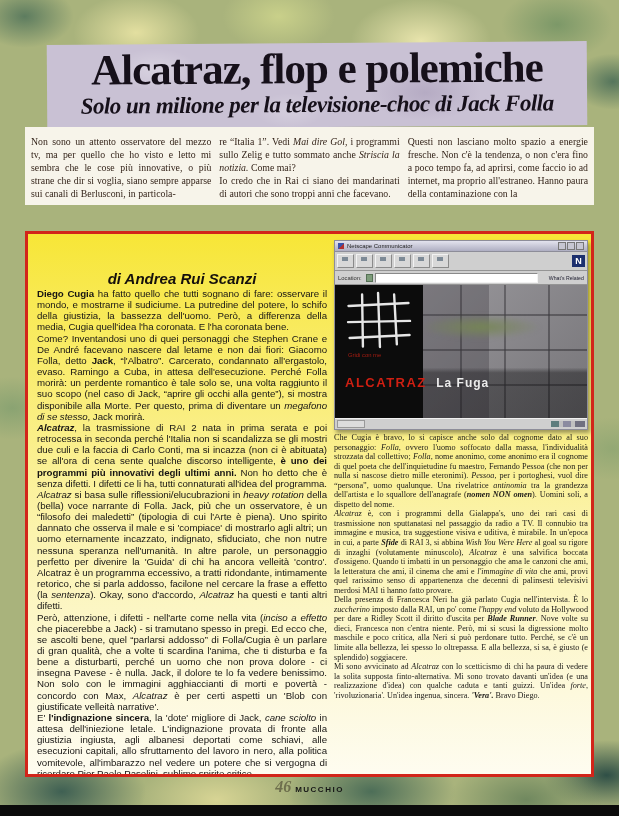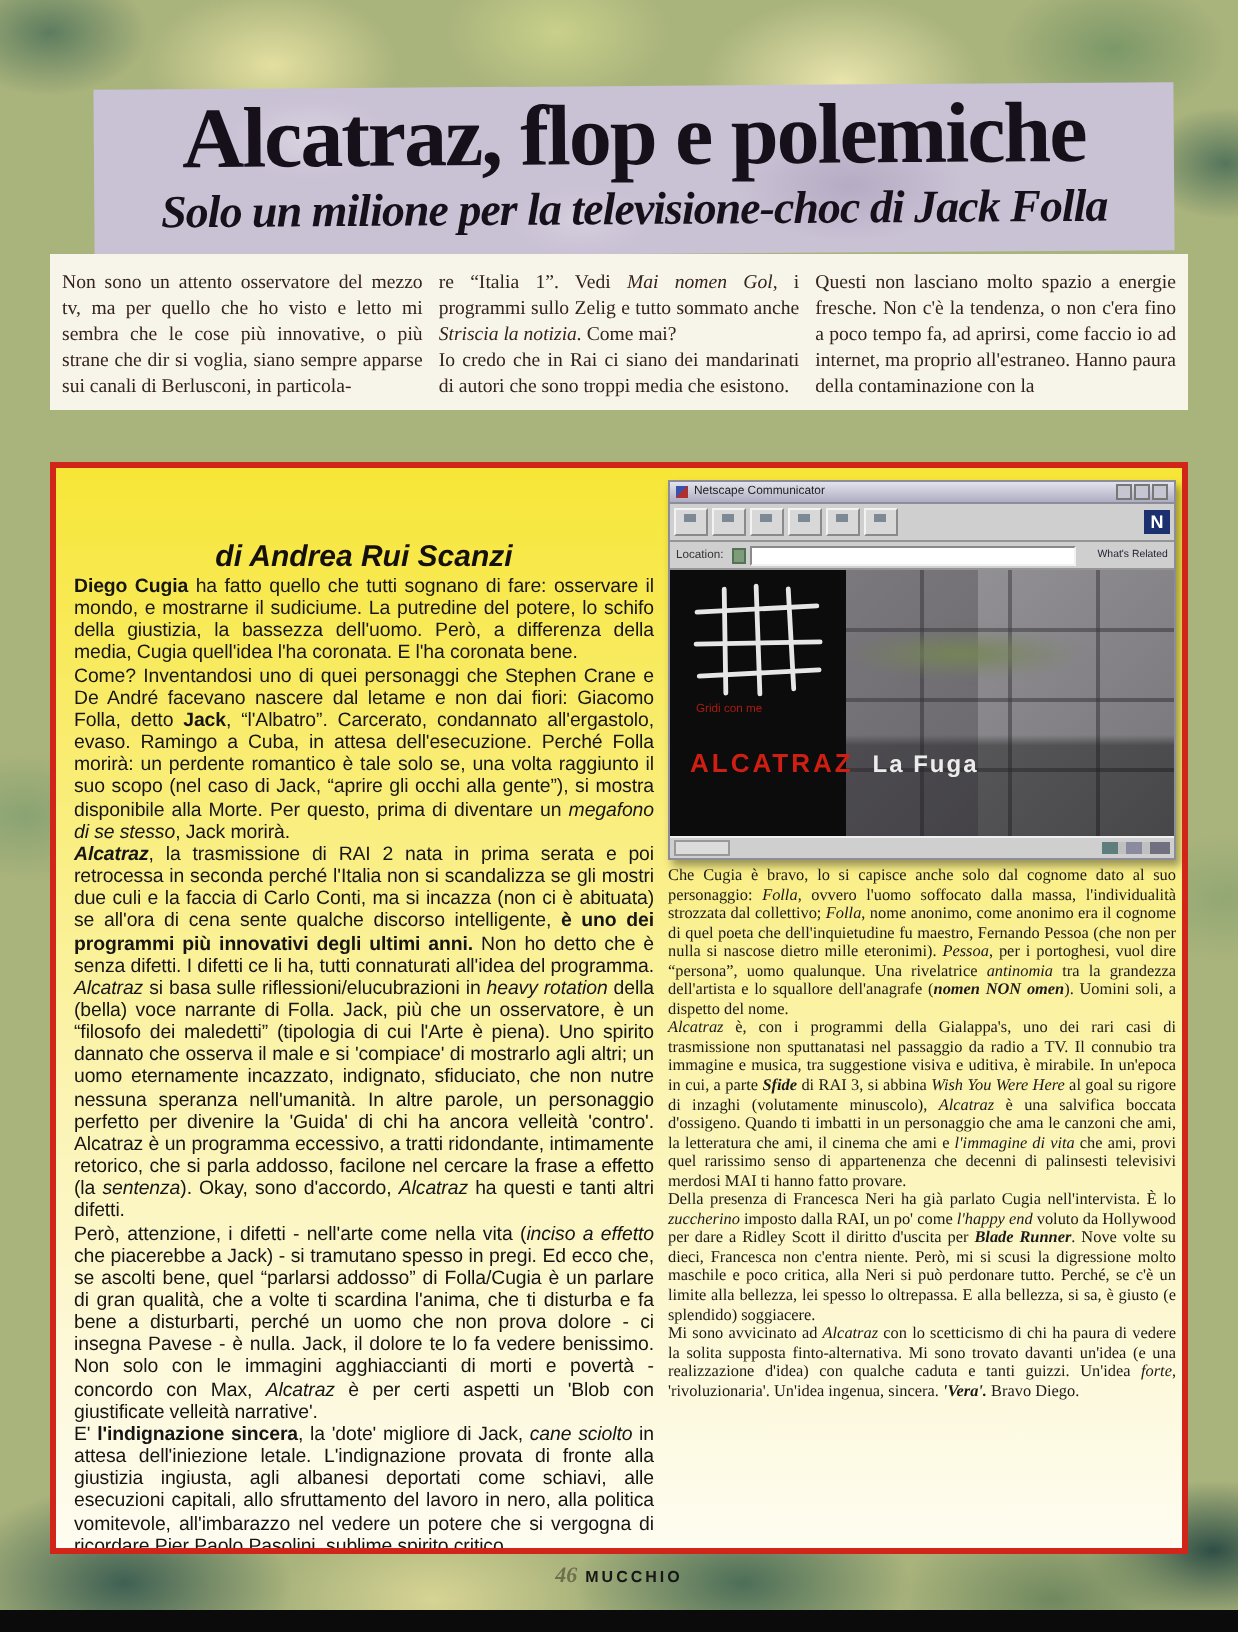--- a/index.html
+++ b/index.html
@@ -110,43 +110,43 @@
   .bw-lafuga{color:#ececec;font-weight:bold;font-size:12px;letter-spacing:1px;margin-left:5px;}
   .bw-statusbar{height:10px;background:#cfcfcf;border-top:1px solid #f0f0f0;
     display:flex;align-items:center;justify-content:space-between;padding:0 2px;}
   .bw-statusbar .sb-l{width:26px;height:6px;background:#dcdcdc;border:1px solid #999;display:block;}
   .bw-statusbar .sb-r{width:34px;height:6px;display:block;
     background:linear-gradient(90deg,#5e7d7d 0 8px,#c0c0c0 8px 12px,#8b8ba0 12px 20px,#c0c0c0 20px 24px,#707080 24px);}
 
   
   .footer{position:absolute;left:0;top:778px;width:100%;text-align:center;}
   .pageno{font-family:"Liberation Serif",serif;font-style:italic;font-weight:bold;
-    font-size:11px;color:#6e6f4d;margin-right:4px;}
+    font-size:16px;color:#6e6f4d;margin-right:4px;}
   .mag{font-weight:bold;font-size:8px;letter-spacing:1.5px;color:#161616;}
   .bottombar{position:absolute;left:0;bottom:0;width:100%;height:11px;background:#0b0b0b;}
 </style>
 </head>
 <body>
 
 <div class="page">
 
   <div class="bg"></div>
 
   <div class="title-strip">
     <div class="headline">Alcatraz, flop e polemiche</div>
     <div class="subheadline">Solo un milione per la televisione-choc di Jack Folla</div>
   </div>
 
   <div class="intro-panel">
     <div class="intro-col">
         <p><span>Non sono un attento osservatore del mezzo tv, ma per quello che ho visto e letto mi sembra che le cose più innovative, o più strane che dir si voglia, siano sempre apparse sui canali di Berlusconi, in particola-</span></p>
       </div>
     <div class="intro-col">
-        <p><span>re “Italia 1”. Vedi </span><span class="i">Mai nomen Gol</span><span>, i programmi sullo Zelig e tutto sommato anche </span><span class="i">Striscia la notizia.</span><span> Come mai?</span></p>
-        <p><span>Io credo che in Rai ci siano dei mandarinati di autori che sono troppi media che esistono.</span></p>
+        <p><span>re “Italia 1”. Vedi </span><span class="i">Mai dire Gol</span><span>, i programmi sullo Zelig e tutto sommato anche </span><span class="i">Striscia la notizia.</span><span> Come mai?</span></p>
+        <p><span>Io credo che in Rai ci siano dei mandarinati di autori che sono troppi anni che facevano.</span></p>
       </div>
     <div class="intro-col">
         <p><span>Questi non lasciano molto spazio a energie fresche. Non c'è la tendenza, o non c'era fino a poco tempo fa, ad aprirsi, come faccio io ad internet, ma proprio all'estraneo. Hanno paura della contaminazione con la</span></p>
       </div>
   </div>
 
   <div class="feature-box">
     <div class="byline">di Andrea Rui Scanzi</div>
 
     <div class="col-left">

